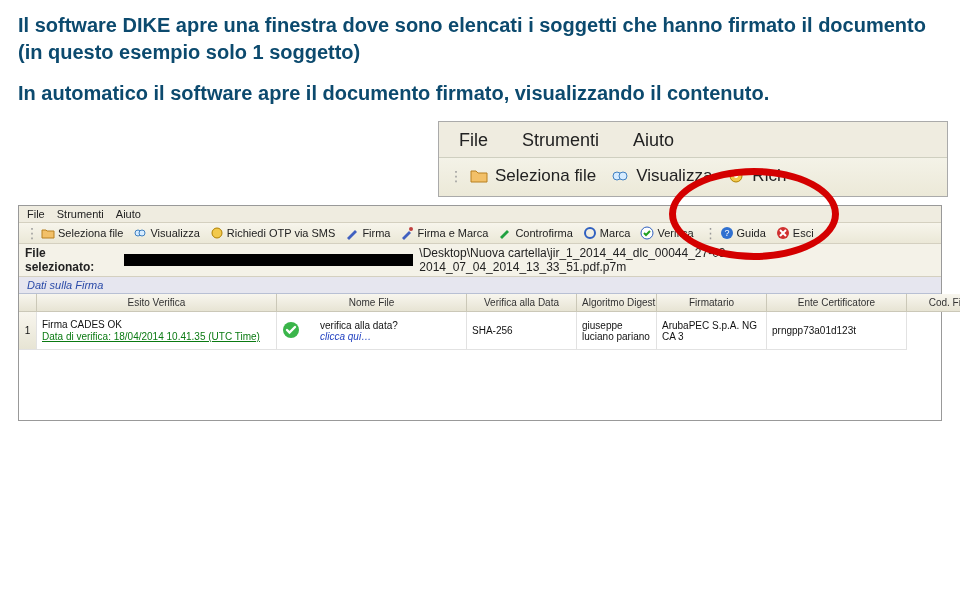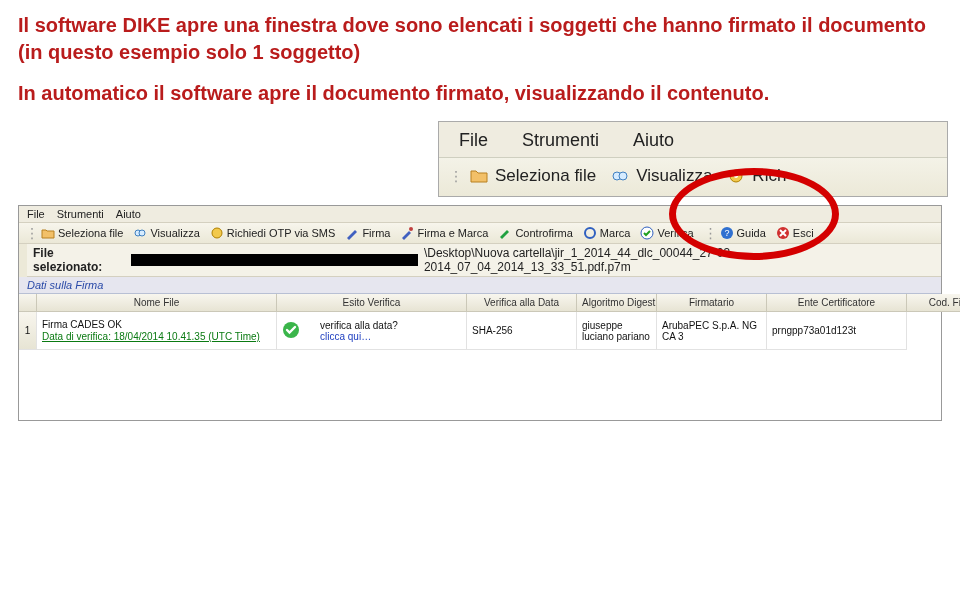--- a/index.html
+++ b/index.html
@@ -5,21 +5,21 @@
   * { box-sizing: border-box; }
   body {
     margin: 0;
     padding: 12px 18px;
     width: 960px;
     height: 615px;
     font-family: Arial, Helvetica, sans-serif;
     background: #fff;
     overflow: hidden;
   }
-  .doc-text { font-size: 20px; font-weight: bold; line-height: 1.35; color: #b91c1c; }
+  .doc-text { font-size: 20px; font-weight: bold; line-height: 1.35; color: #0c4a6e; }
   .doc-para { margin: 0 0 14px 0; }
 
   
   .zoom-box {
     margin: 4px 0 8px 420px;
     width: 510px;
     border: 1px solid #aaa;
     background: linear-gradient(#fbfbf6, #ece9d8);
     position: relative;
   }
@@ -80,21 +80,20 @@
   }
   .tb-item { display: inline-flex; align-items: center; gap: 3px; white-space: nowrap; }
   .ticon { width: 14px; height: 14px; display: inline-flex; align-items: center; justify-content: center; }
   .file-row {
     display: flex;
     align-items: center;
     gap: 6px;
     padding: 2px 6px;
     background: #f4f2e8;
     border-bottom: 1px solid #d4d0c0;
-    margin-left: 8px;
   }
   .file-row .lbl { font-weight: bold; font-size: 12px; }
   .file-redact {
     width: 290px;
     height: 12px;
     background: #000;
     display: inline-block;
   }
   .file-path { font-size: 12px; color: #222; }
   .section-title {
@@ -131,21 +130,21 @@
     padding: 3px 5px;
     color: #111;
     overflow: hidden;
     display: flex;
     align-items: center;
   }
   .rownum { background: linear-gradient(#f8f6ee,#e7e4d4); justify-content: center; color:#555; }
   .esito { color: #0a7a12; line-height: 1.2; }
   .esito .sub { color: #0a7a12; text-decoration: underline; }
   .verdata { display:flex; align-items:center; gap:20px; }
-  .link-blue { color: #2040c0; }
+  .link-blue { color: #2040c0; font-style: italic; }
   .whitearea {
     height: 70px;
     background: #fff;
   }
 </style>
 </head>
 <body>
 
 <div class="doc-text">
   <p class="doc-para">Il software DIKE apre una finestra dove sono elencati i soggetti che hanno firmato il documento (in questo esempio solo 1 soggetto)</p>
@@ -291,22 +290,22 @@
   <div class="file-row">
     <span class="lbl">File selezionato:</span>
     <span class="file-redact"></span>
     <span class="file-path">\Desktop\Nuova cartella\jir_1_2014_44_dlc_00044_27-03-2014_07_04_2014_13_33_51.pdf.p7m</span>
   </div>
 
   <div class="section-title">Dati sulla Firma</div>
 
   <div class="grid-head">
     <div></div>
+    <div>Esito Verifica</div>
     <div>Nome File</div>
-    <div>Esito Verifica</div>
     <div>Verifica alla Data</div>
     <div>Algoritmo Digest</div>
     <div>Firmatario</div>
     <div>Ente Certificatore</div>
     <div>Cod. Fiscale</div>
 
   </div>
 
   <div class="grid-row">
     <div class="rownum">1</div>

